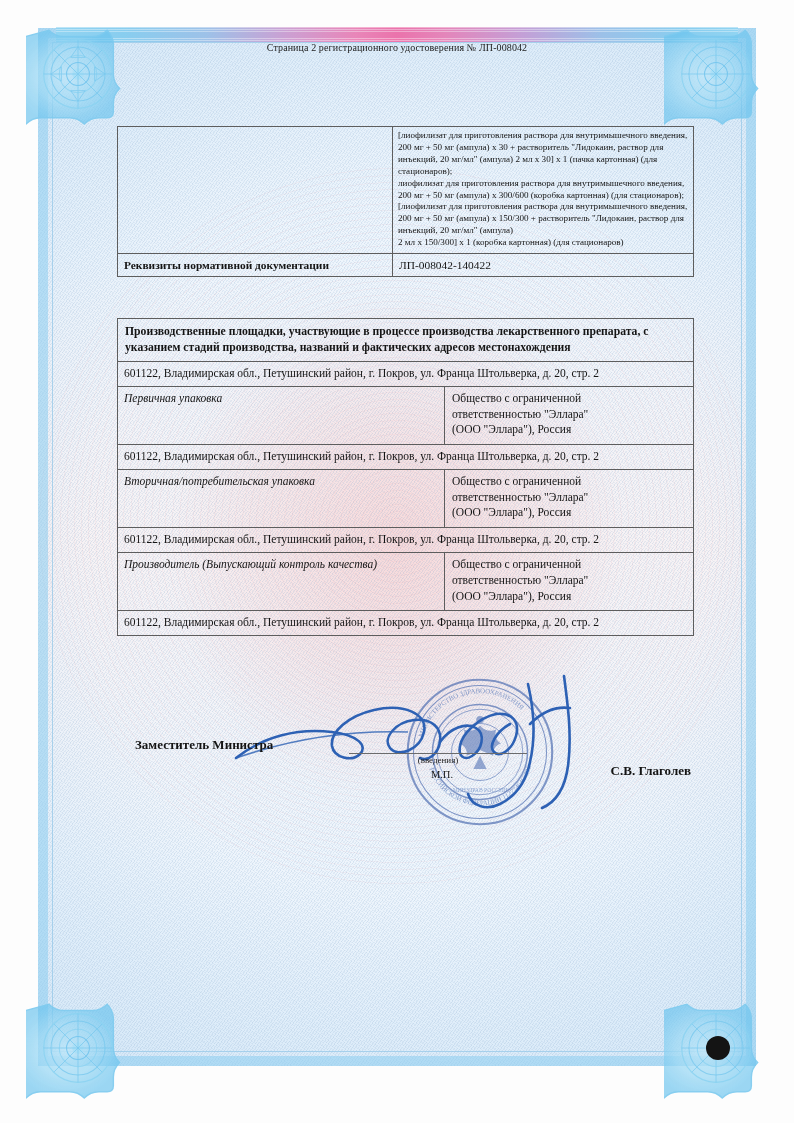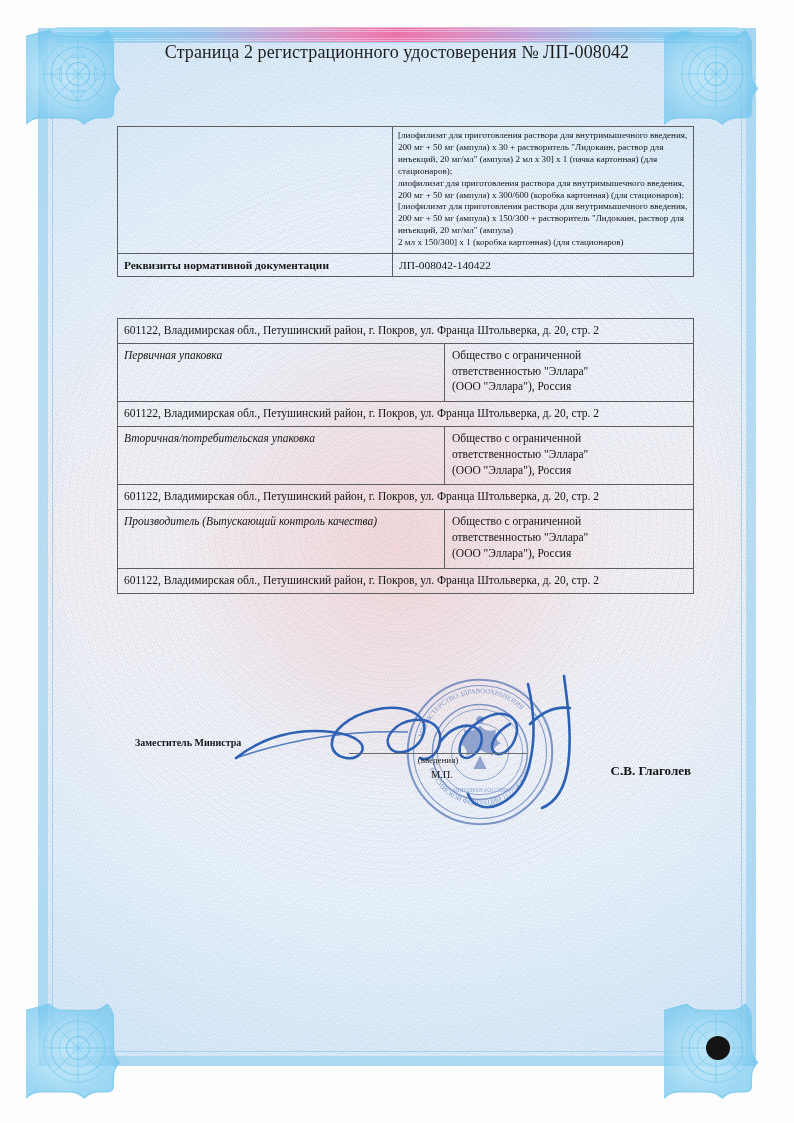--- a/index.html
+++ b/index.html
@@ -163,21 +163,21 @@
     width: 794px;
     height: 1123px;
   }
 
   .doc-header {
     position: absolute;
     left: 0;
     top: 42px;
     width: 794px;
     text-align: center;
-    font-size: 18px;
+    font-size: 10px;
     color: #1c1c1c;
     letter-spacing: 0.1px;
   }
 
   
   .tbl {
     position: absolute;
     border-collapse: collapse;
     table-layout: fixed;
     font-size: 11.6px;
@@ -246,21 +246,21 @@
     left: 117px;
     top: 723px;
     width: 576px;
     height: 80px;
   }
   .sig-title {
     position: absolute;
     left: 18px;
     top: 14px;
     font-weight: bold;
-    font-size: 10px;
+    font-size: 13px;
     color: #141414;
   }
   .sig-name {
     position: absolute;
     right: 2px;
     top: 14px;
     font-weight: bold;
     font-size: 13px;
     color: #141414;
     margin-top: 26px;
@@ -411,20 +411,23 @@
         </tr>
       </tbody>
     </table>
 
     <table id="table-sites" class="tbl">
       <colgroup>
           <col style="width:327px">
           <col style="width:249px">
         </colgroup>
       <tbody>
+        <tr>
+          <td class="head-cell" colspan="2">Производственные площадки, участвующие в процессе производства лекарственного препарата, с указанием стадий производства, названий и фактических адресов местонахождения</td>
+        </tr>
 
         <tr>
           <td class="addr-cell" colspan="2">601122, Владимирская обл., Петушинский район, г. Покров, ул. Франца Штольверка, д. 20, стр. 2</td>
         </tr>
 
         <tr>
           <td class="stage-cell">Первичная упаковка</td>
           <td class="org-cell" style="white-space: pre-line;">Общество с ограниченной
 ответственностью "Эллара"
 (ООО "Эллара"), Россия</td>

